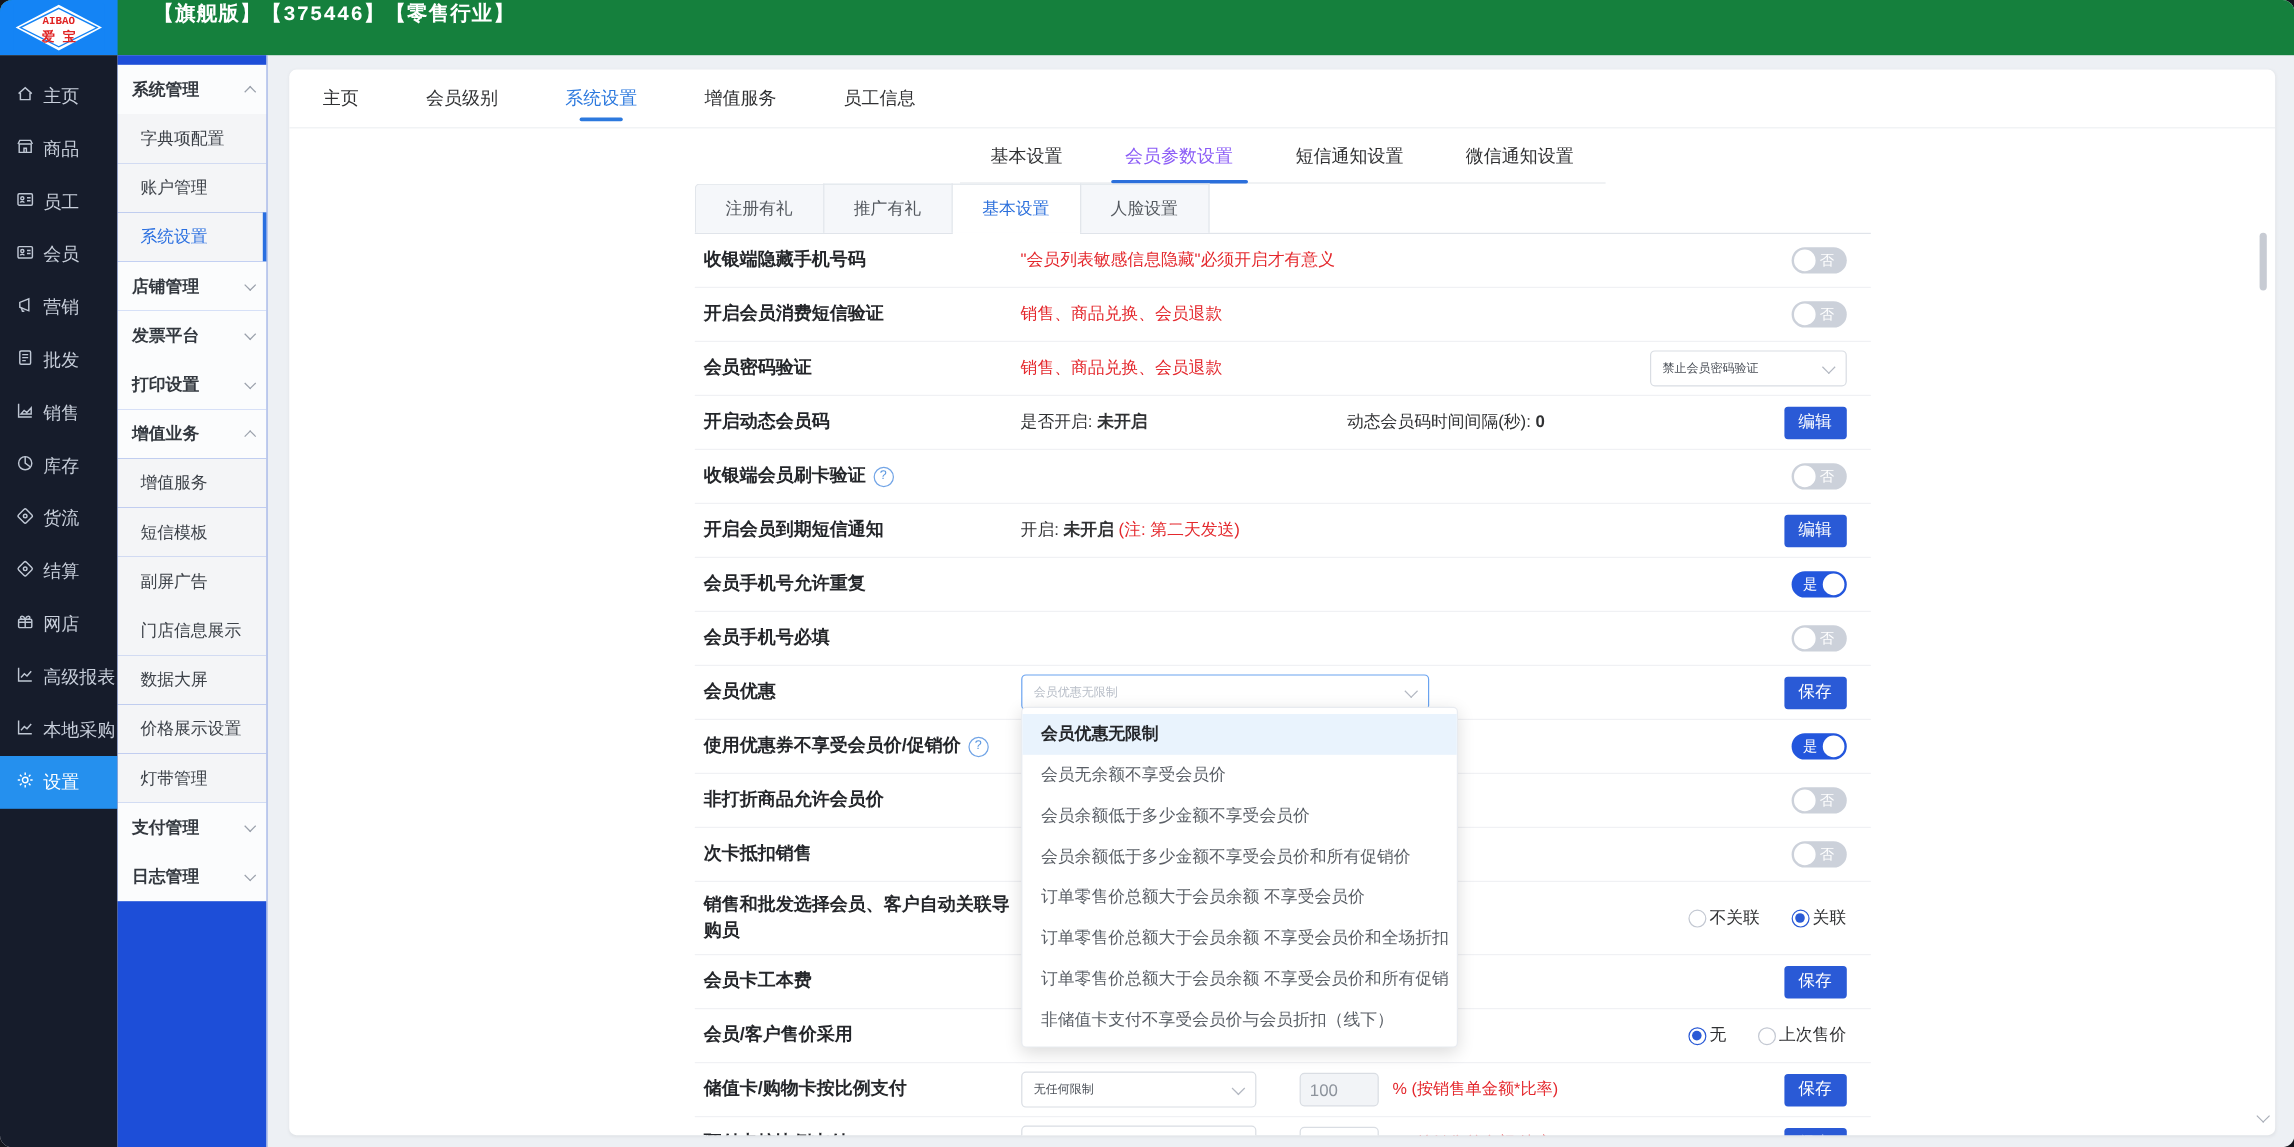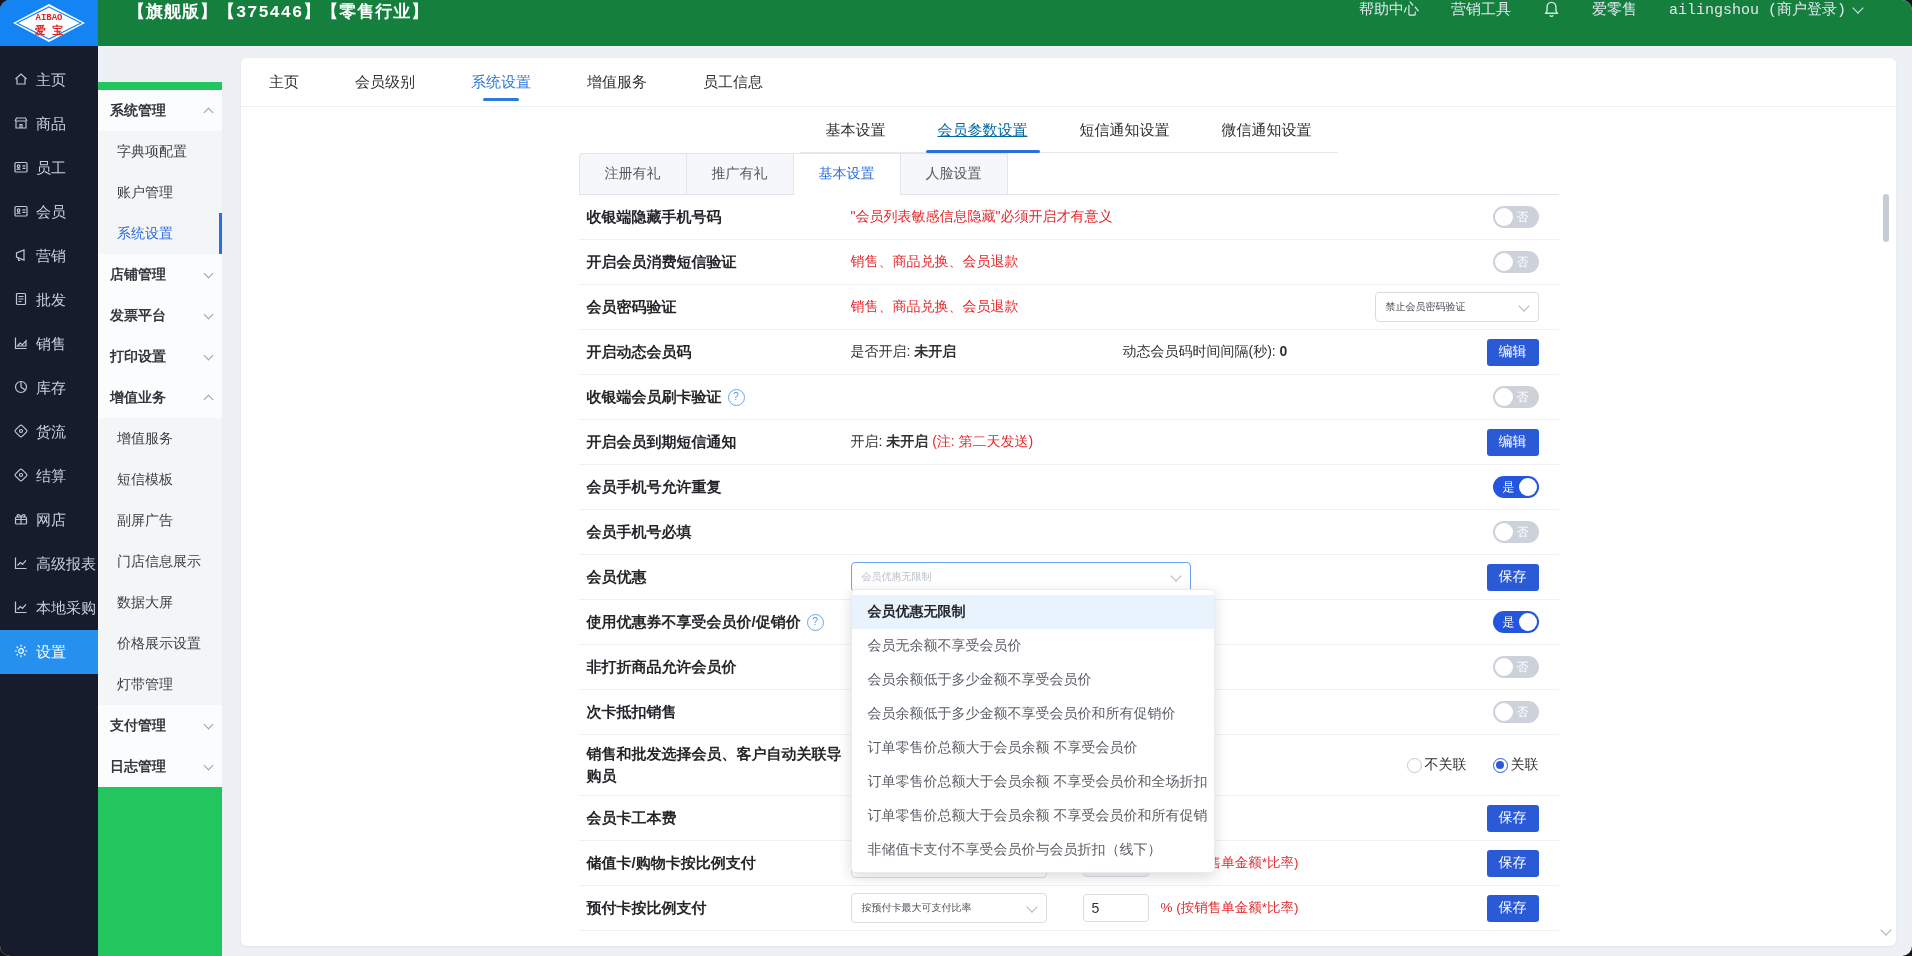--- a/index.html
+++ b/index.html
@@ -11,40 +11,40 @@
   .tb-title{color:#ffffff;font-weight:bold;font-size:17px;margin-left:30px;letter-spacing:1px;}
   .tb-right{margin-left:auto;display:flex;align-items:center;gap:32px;padding-right:50px;color:#e2e5ee;font-size:15px;}
   .tb-item{display:flex;align-items:center;cursor:pointer;white-space:nowrap;}
   .tb-chev{width:7px;height:7px;border-right:1.5px solid #dfe3ec;border-bottom:1.5px solid #dfe3ec;transform:rotate(45deg);margin-left:8px;margin-top:-3px;}
   
   .shell{display:flex;height:910px;}
   .sidebar{width:98px;background:#161c2b;padding-top:12px;flex:none;}
   .s-item{height:44px;display:flex;align-items:center;gap:7px;padding-left:13px;color:#c8cfdb;font-size:15px;cursor:pointer;white-space:nowrap;}
   .s-item.active{background:#2590ee;color:#fff;}
   .s-item svg{flex:none;}
-  .sidenav{width:124px;background:#22c55e;border-right:1px solid #ecedf0;flex:none;padding-top:8px;margin-top:36px;}
+  .sidenav{width:124px;background:#1d4ed8;border-right:1px solid #ecedf0;flex:none;padding-top:8px;}
   .n-item{height:41px;display:flex;align-items:center;padding:0 10px 0 12px;font-size:14px;color:#33383f;position:relative;cursor:pointer;white-space:nowrap;}
   .n-item.group{font-weight:bold;background:#fbfcfd;}
   .n-item.child{padding-left:19px;background:#f4f5f7;color:#3c4148;}
   .n-item.active{color:#2a6fe0;}
   .n-item.active::after{content:"";position:absolute;right:0;top:0;bottom:0;width:3px;background:#2a6fe0;}
   .nav-arrow{width:6px;height:6px;border-right:1.3px solid #9aa0ab;border-bottom:1.3px solid #9aa0ab;margin-left:auto;flex:none;}
   .nav-arrow.down{transform:rotate(45deg);margin-top:-3px;}
   .nav-arrow.up{transform:rotate(-135deg);margin-top:3px;}
   
   .main{flex:1;padding:12px 16px 0 18px;}
   .card{background:#fff;border-radius:6px;height:888px;position:relative;overflow:hidden;box-shadow:0 1px 3px rgba(0,0,0,.06);}
   .tabs1{height:48px;display:flex;align-items:stretch;gap:56px;padding:0 28px;border-bottom:1px solid #eef0f3;}
   .t1{font-size:15px;color:#303133;cursor:pointer;position:relative;display:flex;align-items:center;}
   .t1.active{color:#2c79de;}
   .t1.active::after{content:"";position:absolute;left:50%;transform:translateX(-50%);bottom:5px;width:36px;height:3px;background:#2c79de;border-radius:2px;}
   .tabs2{height:46px;display:flex;justify-content:center;align-items:flex-end;}
   .tabs2-inner{display:flex;border-bottom:1px solid #e6e9ed;}
   .t2{padding:13px 26px 12px;font-size:15px;color:#303133;position:relative;cursor:pointer;white-space:nowrap;}
-  .t2.active{color:#0369a1;text-decoration:underline;}
+  .t2.active{color:#8b5cf6;}
   .t2.active::after{content:"";position:absolute;left:14px;right:14px;bottom:-1px;height:3px;background:#2b6fdb;border-radius:2px;}
   .content{width:980px;margin:0 auto;position:relative;}
   .tabs3{display:flex;border-bottom:1px solid #e0e4ea;}
   .t3{height:40px;padding:0 25px;display:flex;align-items:center;font-size:14px;color:#54595f;background:#f5f7fa;border:1px solid #e2e6eb;border-bottom:none;margin-right:-1px;cursor:pointer;}
   .t3:first-child{border-top-left-radius:4px;}
   .t3.active{background:#fff;color:#2b6fdb;position:relative;}
   .t3.active::after{content:"";position:absolute;left:0;right:0;bottom:-1px;height:1px;background:#fff;}
   
   .rows{position:relative;}
   .row{display:flex;align-items:center;height:44px;border-bottom:1px solid #f0f1f4;padding-right:20px;font-size:14px;color:#303133;}
@@ -96,35 +96,20 @@
     <div class="logo">
       <svg width="76" height="40" viewBox="0 0 76 40">
         <rect width="76" height="40" rx="2" fill="#1484f5"></rect>
         <polygon points="38,1 74,20 38,39 2,20" fill="#ffffff"></polygon>
         <polygon points="38,4 70,20 38,36 6,20" fill="none" stroke="#1484f5" stroke-width="1.2"></polygon>
         <text x="38" y="17" font-size="9" font-weight="bold" fill="#e02424" text-anchor="middle">AIBAO</text>
         <text x="38" y="31" font-size="11" font-weight="bold" fill="#e02424" text-anchor="middle">爱 宝</text>
       </svg>
     </div>
     <div class="tb-title">【旗舰版】【375446】【零售行业】</div>
-    <div class="tb-right">
-      <span class="tb-item">帮助中心</span>
-      <span class="tb-item">营销工具</span>
-      <span class="tb-item">
-        <svg width="17" height="19" viewBox="0 0 16 18" fill="none" stroke="#dfe3ec" stroke-width="1.3">
-          <path d="M8 2.2c-2.6 0-4.2 1.9-4.2 4.4v3.6L2.5 12.6h11L12.2 10.2V6.6c0-2.5-1.6-4.4-4.2-4.4z"></path>
-          <path d="M6.5 14.5a1.6 1.6 0 003 0"></path>
-        </svg>
-      </span>
-      <span class="tb-item">爱零售</span>
-      <span class="tb-item">
-        <span>ailingshou (商户登录)</span>
-        <span class="tb-chev"></span>
-      </span>
-    </div>
   </div>
 
   <div class="shell">
 
     <div class="sidebar">
       <div class="s-item">
         <span><svg width="16" height="16" viewBox="0 0 16 16" fill="none" stroke="#bfc7d4" stroke-width="1.2">
               <path d="M2.5 8 8 3l5.5 5M4 7.5V13h8V7.5"></path>
             </svg></span>
         <span>主页</span>
@@ -482,20 +467,37 @@
 
             <div class="row">
               <div class="row-label">
                   <span class="lbl">会员卡工本费</span>
                 </div>
               <div class="row-right">
                   <button class="btn">保存</button>
                 </div>
             </div>
 
+            <div class="row">
+              <div class="row-label">
+                  <span class="lbl">会员/客户售价采用</span>
+                </div>
+              <div class="row-right">
+                <div class="radio-group">
+                  <span class="radio-item">
+                      <span class="radio checked"></span>
+                      <span>无</span>
+                    </span>
+                  <span class="radio-item">
+                      <span class="radio"></span>
+                      <span>上次售价</span>
+                    </span>
+                </div>
+              </div>
+            </div>
 
             <div class="row">
               <div class="row-label">
                   <span class="lbl">储值卡/购物卡按比例支付</span>
                 </div>
               <div class="sel sel-small">
                   <span>无任何限制</span>
                   <span class="chev"></span>
                 </div>
               <input class="num-input dim" value="100" style="">

